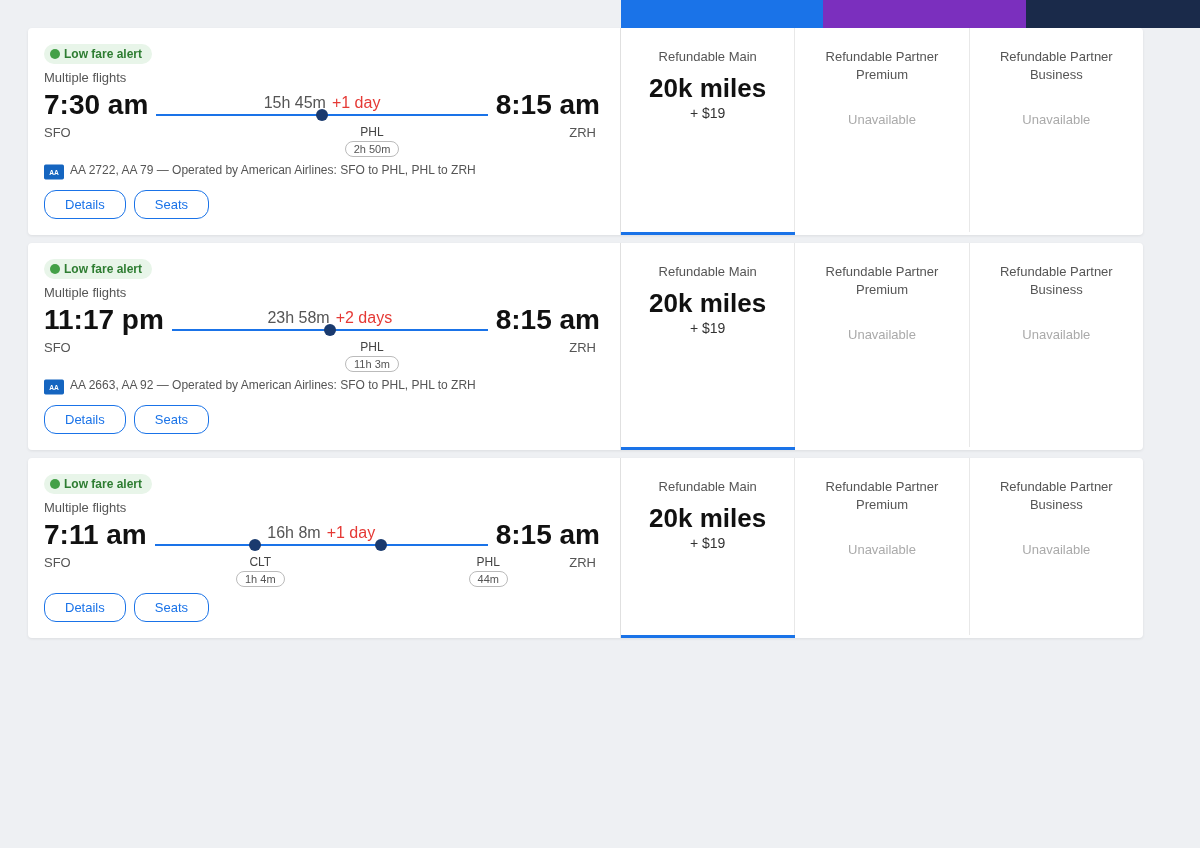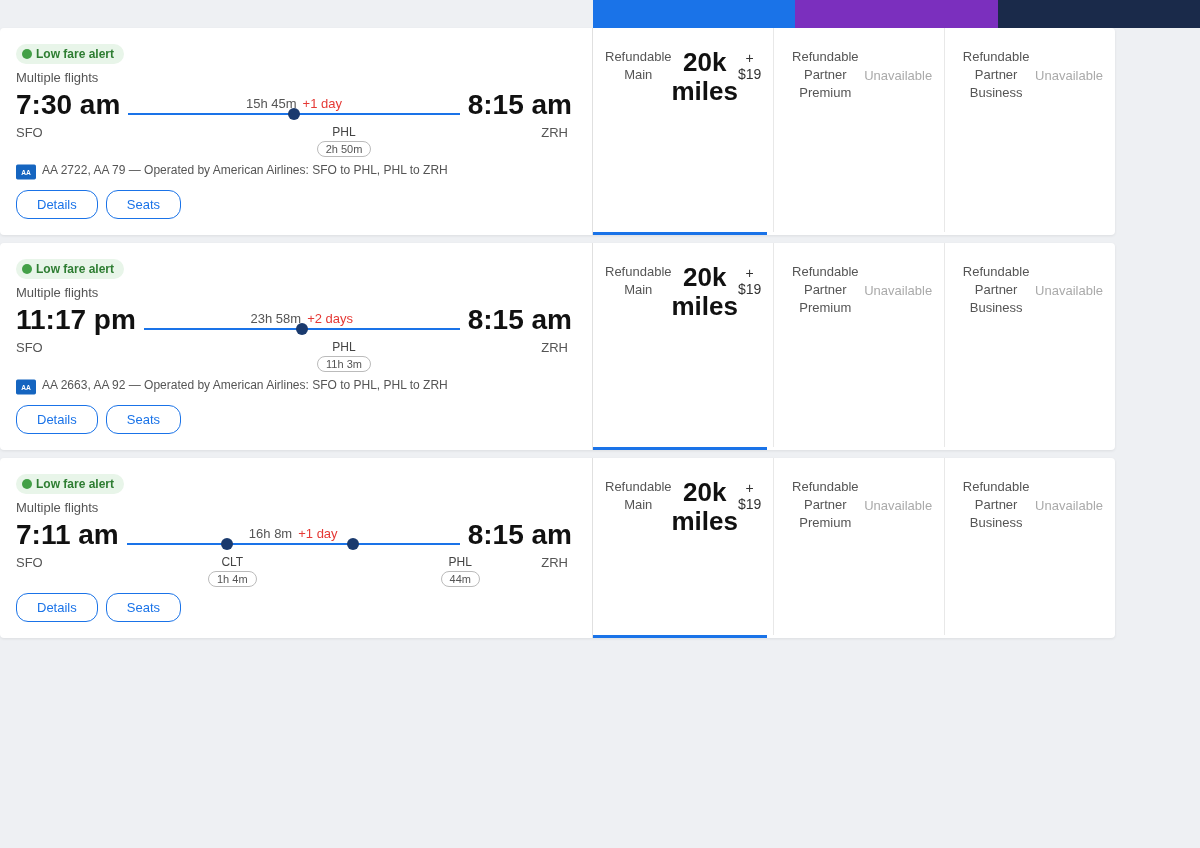--- a/index.html
+++ b/index.html
@@ -7,20 +7,21 @@
       font-family: -apple-system, BlinkMacSystemFont, 'Segoe UI', Arial, sans-serif;
       background: #eef0f3;
       font-size: 14px;
       color: #222;
     }
 
     .page-wrapper {
       width: 1115px;
       min-height: 848px;
       position: relative;
+      margin-left: 28px;
     }
 
     
     .tab-header {
       display: flex;
       position: sticky;
       top: 0;
       z-index: 10;
       margin-left: 593px;
       width: 607px;
@@ -102,21 +103,21 @@
     .flight-line-container {
       flex: 1;
       display: flex;
       flex-direction: column;
       align-items: center;
       position: relative;
       margin: 0 8px;
     }
 
     .duration-above {
-      font-size: 13px;
+      font-size: 16px;
       color: #555;
       margin-bottom: 2px;
       display: flex;
       align-items: center;
       gap: 6px;
     }
 
     .extra-days {
       color: #e53935;
       font-weight: 400;
@@ -226,21 +227,22 @@
       background: #fff;
       color: #1a73e8;
     }
 
     .price-panel {
       flex: 1;
       padding: 20px 12px;
       text-align: center;
       border-right: 1px solid #e8e8e8;
       display: flex;
-      flex-direction: row;
+      flex-direction: column;
+      align-items: center;
       justify-content: flex-start;
     }
 
     .price-panel:last-child { border-right: none; }
 
     .price-panel-label {
       font-size: 13px;
       color: #555;
       margin-bottom: 8px;
       line-height: 1.4;

